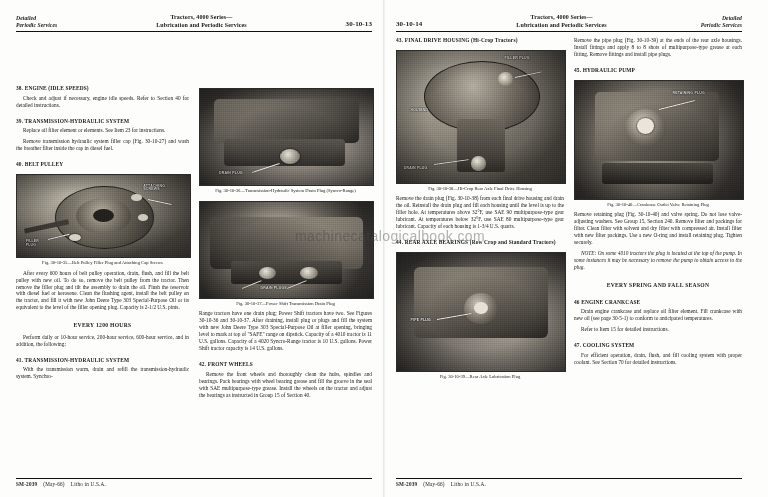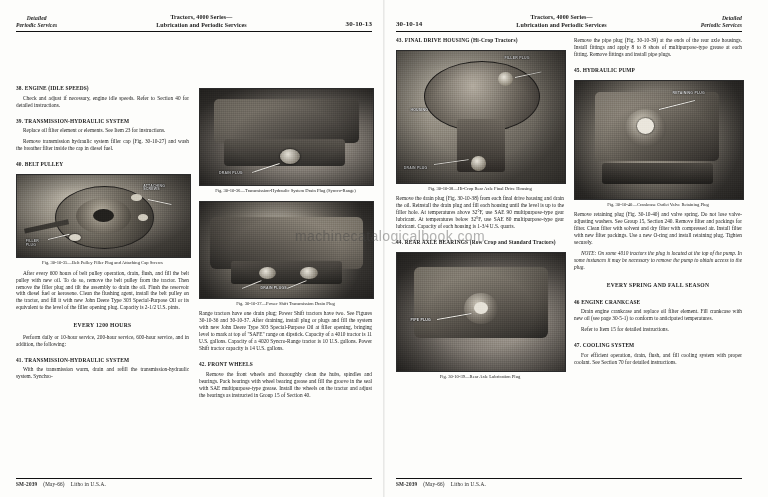--- a/index.html
+++ b/index.html
@@ -31,21 +31,21 @@
   }
   
   .runhead{
     display:flex;align-items:flex-end;
     font-size:5.6px;line-height:1.25;
     border-bottom:0.9px solid #111;
     padding-bottom:2px;
     margin-bottom:5px;
     letter-spacing:0.1px;
   }
-  .rh-left{flex:0 0 auto;font-style:italic;font-weight:bold;text-align:center;}
+  .rh-left{flex:0 0 auto;font-style:italic;font-weight:bold;text-align:left;}
   .rh-center{flex:1 1 auto;text-align:center;font-weight:bold;}
   .rh-center .l1{font-size:6px;}
   .rh-center .l2{font-size:6px;}
   .rh-right{flex:0 0 auto;font-weight:bold;font-size:7px;text-align:right;}
   .rh-right.ital{font-style:italic;font-weight:bold;font-size:5.6px;}
   .rh-left.pagenum{font-size:7px;font-style:normal;}
 
   
   .cols{
     display:flex;flex:1 1 auto;gap:10px;

